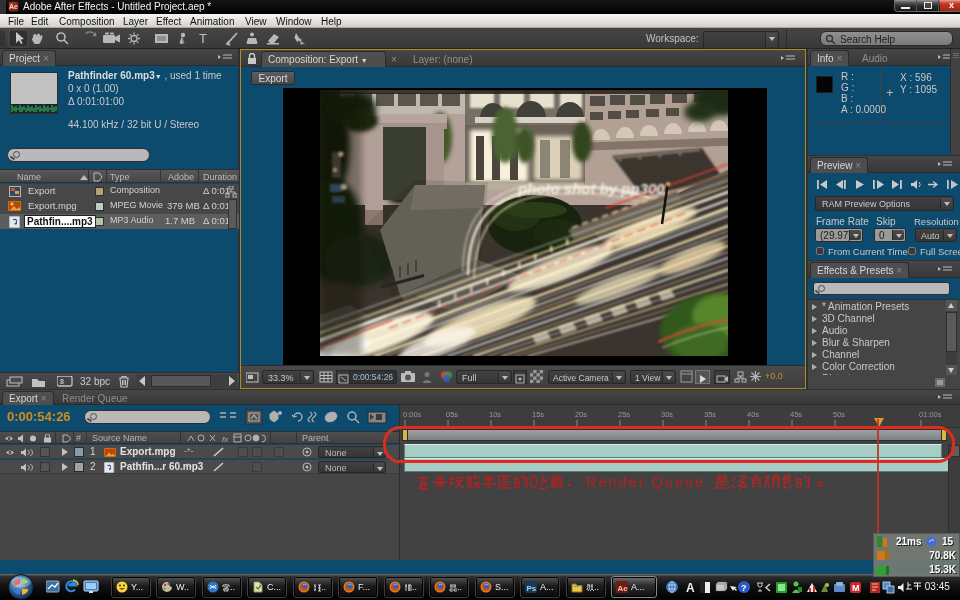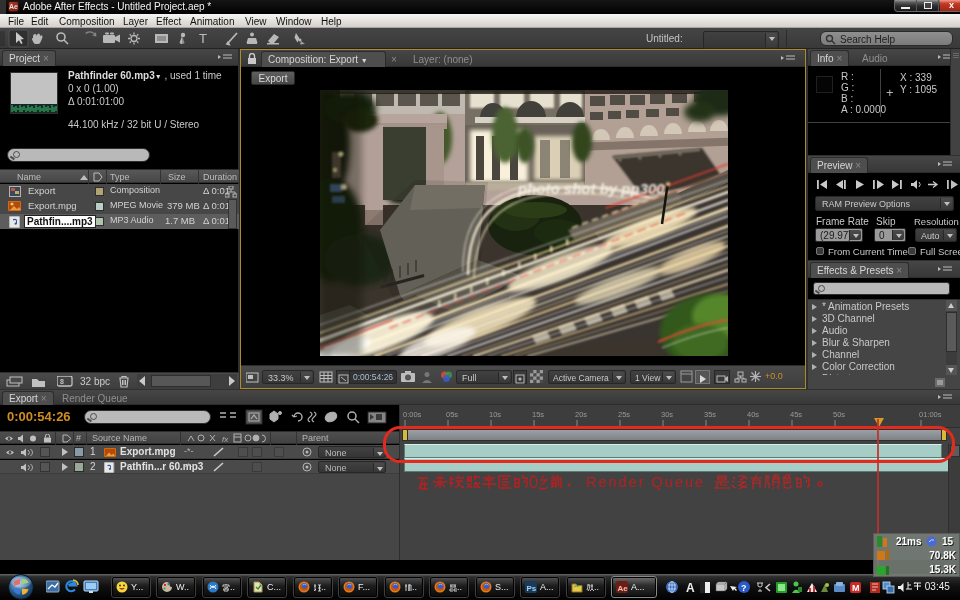--- a/index.html
+++ b/index.html
@@ -3,21 +3,21 @@
 *{margin:0;padding:0;box-sizing:border-box;font-family:"Liberation Sans",sans-serif}
 html,body{width:960px;height:600px;overflow:hidden;background:#303030}
 .abs{position:absolute}
 #stage{position:relative;width:960px;height:600px}
 
 #titlebar{left:6px;top:0;width:960px;height:14px;background:linear-gradient(180deg,#151515,#000);color:#fff;font-size:10px}
 #menubar{left:0;top:14px;width:960px;height:14px;background:linear-gradient(180deg,#f7f5f2,#d4d1cc);border-bottom:1px solid #a9a5a0;color:#111;font-size:10px}
 .menuitem{position:absolute;top:2px}
 #toolbar{left:0;top:28px;width:960px;height:21px;background:linear-gradient(180deg,#454545,#393939);border-bottom:1px solid #222}
 
-.panel{position:absolute;background:#000000}
+.panel{position:absolute;background:#0c4a6e}
 .phead{position:absolute;left:0;top:0;right:0;height:17px;background:linear-gradient(180deg,#464646,#383838);border-bottom:1px solid #2c2c2c}
 .tab{position:absolute;top:1px;height:16px;background:#4e4e4e;border:1px solid #2c2c2c;border-bottom:none;border-radius:3px 3px 0 0;color:#d6d6d6;font-size:10px;padding:2px 6px 0 6px;white-space:nowrap}
 .tab.inactive{background:transparent;border-color:transparent;color:#8f8f8f}
 .pmenu{position:absolute;top:4px;width:14px;height:8px;color:#bbb}
 .ddark{position:absolute;background:linear-gradient(180deg,#414141,#353535);border:1px solid #272727;border-radius:2px;color:#c9c9c9;font-size:9px}
 .ddarrow{position:absolute;right:1px;top:1px;bottom:1px;width:12px;background:linear-gradient(180deg,#4c4c4c,#3a3a3a);border-left:1px solid #272727;border-radius:0 2px 2px 0}
 .ddarrow:after{content:"";position:absolute;left:3px;top:4px;border-left:3px solid transparent;border-right:3px solid transparent;border-top:4px solid #bfbfbf}
 .searchbox{position:absolute;background:#b9b9b9;border:1px solid #2e2e2e;border-radius:7px}
 .mag{position:absolute;width:7px;height:7px;border:1.5px solid #4c4c4c;border-radius:50%}
 .mag:after{content:"";position:absolute;left:-4px;top:5px;width:5px;height:1.5px;background:#4c4c4c;transform:rotate(35deg)}
@@ -102,21 +102,21 @@
           <path d="M248 10 h8 l1.5 5 h-11 Z"></path>
           <rect x="247" y="14" width="10" height="2"></rect>
         </g>
   <path d="M268 13 l6-7 l5 3 l-5 6 h-4 Z M267 15 h12 v1.6 h-12 Z" fill="#c9c9c9"></path>
   <g fill="#c9c9c9">
           <path d="M296 5 l3.5 5.5 l-2 4 l-3-5 Z"></path>
           <circle cx="300" cy="12" r="1.5"></circle>
           <path d="M301 13 l4 3 l-5 .5 Z" opacity=".8"></path>
         </g>
  </svg>
- <div class="txt" style="left:646px;top:5px;font-size:10px;color:#c4c4c4">Untitled:</div>
+ <div class="txt" style="left:646px;top:5px;font-size:10px;color:#c4c4c4">Workspace:</div>
  <div class="ddark" style="left:703px;top:3px;width:76px;height:15px;padding:16px 0 0 6px">Standard<div class="ddarrow"></div></div>
  <div class="abs" style="left:786px;top:2px;width:1px;height:17px;background:#2a2a2a"></div>
  <div class="abs" style="left:820px;top:3px;width:133px;height:15px;background:linear-gradient(180deg,#8f8f8f,#7b7b7b);border:1px solid #2a2a2a;border-radius:6px">
   <svg class="abs" style="left:4px;top:2px" width="11" height="11">
           <circle cx="4.5" cy="4.5" r="3" fill="none" stroke="#333" stroke-width="1.4"></circle>
           <line x1="7" y1="7" x2="10" y2="10" stroke="#333" stroke-width="1.4"></line>
         </svg>
   <div class="txt" style="left:19px;top:2px;font-size:10px;color:#1d1d1d">Search Help</div>
  </div>
 </div>
@@ -170,21 +170,21 @@
         <div class="mag" style="left:5px;top:2px"></div>
       </div>
 
  <div class="abs" style="left:0;top:120px;width:239px;height:14px;background:linear-gradient(180deg,#585858,#464646);border-top:1px solid #2e2e2e;border-bottom:1px solid #303030;font-size:9px;color:#bdbdbd">
   <div class="txt" style="left:17px;top:2px">Name</div>
   <div class="abs" style="left:80px;top:5px;width:0;height:0;border-left:4px solid transparent;border-right:4px solid transparent;border-bottom:5px solid #bdbdbd"></div>
   <svg class="abs" style="left:93px;top:2px" width="10" height="10">
           <path d="M1 1 h5 l3 4 l-3 4 h-5 Z" fill="none" stroke="#bdbdbd"></path>
         </svg>
   <div class="txt" style="left:110px;top:2px">Type</div>
-  <div class="txt" style="left:168px;top:2px">Size</div>
+  <div class="txt" style="left:168px;top:2px">Adobe</div>
   <div class="txt" style="left:203px;top:2px">Duration</div>
   <div class="abs" style="left:88px;top:0;width:1px;height:14px;background:#333"></div>
   <div class="abs" style="left:106px;top:0;width:1px;height:14px;background:#333"></div>
   <div class="abs" style="left:160px;top:0;width:1px;height:14px;background:#333"></div>
   <div class="abs" style="left:198px;top:0;width:1px;height:14px;background:#333"></div>
  </div>
 
  <div class="abs" style="left:0;top:135px;width:239px;height:45px;background:#474747;font-size:9.5px;color:#d2d2d2">
 
   <svg class="abs" style="left:9px;top:2px" width="12" height="11">
@@ -605,21 +605,21 @@
         </g>
       </svg>
  </div>
  <div class="abs" style="left:8px;top:27px;width:17px;height:17px;background:#050505;border:1px solid #202020"></div>
  <div class="txt" style="left:33px;top:22px;font-size:10px;color:#c9c9c9">R :</div>
  <div class="txt" style="left:33px;top:33px;font-size:10px;color:#c9c9c9">G :</div>
  <div class="txt" style="left:33px;top:44px;font-size:10px;color:#c9c9c9">B :</div>
  <div class="txt" style="left:33px;top:55px;font-size:10px;color:#c9c9c9">A :  0.0000</div>
  <div class="abs" style="left:72px;top:20px;width:1px;height:48px;background:#404040"></div>
  <div class="txt" style="left:78px;top:36px;font-size:13px;color:#b5b5b5">+</div>
- <div class="txt" style="left:92px;top:23px;font-size:10px;color:#c9c9c9">X : 339</div>
+ <div class="txt" style="left:92px;top:23px;font-size:10px;color:#c9c9c9">X : 596</div>
  <div class="txt" style="left:92px;top:35px;font-size:10px;color:#c9c9c9">Y : 1095</div>
  <div class="abs" style="left:0;top:73px;width:153px;height:1px;background:#404040"></div>
 </div>
 <div class="panel" id="preview" style="left:808px;top:156px;width:152px;height:104px">
  <div class="phead">
       <div class="tab" style="left:2px">Preview <span style="color:#8a8a8a">×</span></div>
   <svg class="pmenu" style="left:130px" width="16" height="9">
         <path d="M0 2 l3 2 l-3 2 Z" fill="#bbb"></path>
         <g stroke="#bbb">
           <line x1="5" y1="2" x2="14" y2="2"></line>

